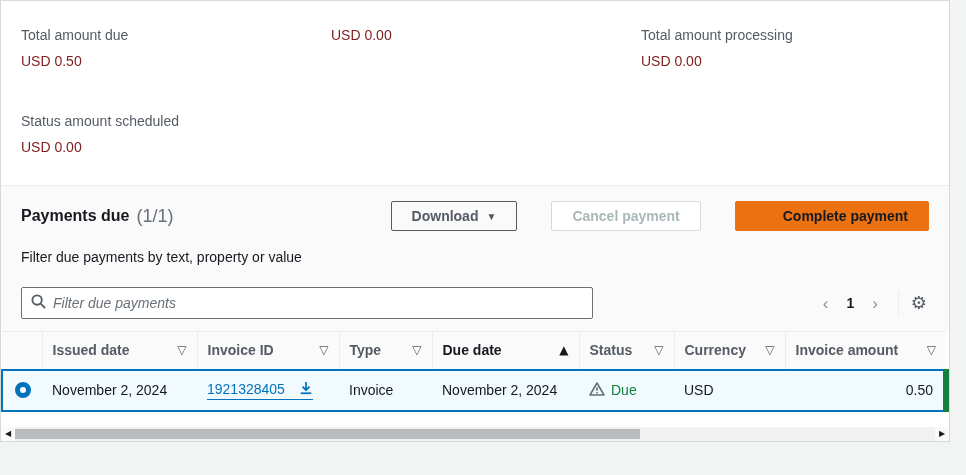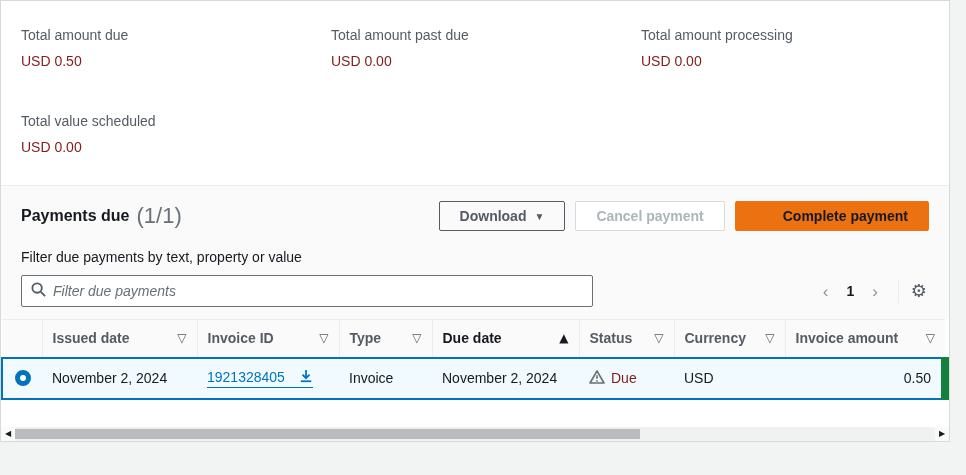--- a/index.html
+++ b/index.html
@@ -24,47 +24,47 @@
     border-bottom: 1px solid #eaeded;
     display: flex; align-items: center;
     padding: 0 20px;
   }
   .card-title { font-size: 18px; font-weight: 700; color: #16191f; }
   .info-link { margin-left: 10px; color: #0073bb; font-size: 12px; font-weight: 700; text-decoration: none; cursor: pointer; }
   .btn {
     display: inline-flex; align-items: center; gap: 8px;
     font-family: inherit; font-size: 14px; font-weight: 700;
     background: transparent; border: 1px solid #545b64; color: #545b64;
-    border-radius: 2px; padding: 6px 20px; cursor: pointer; white-space: nowrap;
+    border-radius: 2px; padding: 6px 20px; cursor: pointer; white-space: nowrap; margin-left: 24px;
   }
   .contact-btn { margin-left: auto; }
   
   .summary-body {
     padding: 24px 20px 28px 20px;
     display: grid;
     grid-template-columns: 310px 310px 1fr;
     row-gap: 40px;
   }
   .stat-label { color: #545b64; line-height: 20px; margin-bottom: 6px; }
   .stat-value { color: #7f1d1d; line-height: 20px; }
   
   .payments-header {
     border-top: 1px solid #eaeded;
     background: #fafafa;
     padding: 15px 20px 12px 20px;
   }
   .payments-title-row { display: flex; align-items: center; }
   .payments-title { font-size: 16px; font-weight: 700; color: #16191f; }
-  .payments-count { font-size: 22px; font-weight: 400; color: #687078; margin-left: 7px; }
+  .payments-count { font-size: 18px; font-weight: 400; color: #687078; margin-left: 7px; }
   .actions { margin-left: auto; display: flex; gap: 10px; align-items: center; }
   .btn .caret { font-size: 10px; line-height: 1; position: relative; top: 1px; }
   .btn.disabled { border-color: #d5dbdb; color: #aab7b8; cursor: default; background: #ffffff; }
   .btn.primary { background: #ec7211; border-color: #ec7211; color: #16191f; padding-left: 47px; }
   .filter-label { margin-top: 16px; color: #16191f; line-height: 20px; }
-  .filter-row { margin-top: 8px; display: flex; align-items: center; }
+  .filter-row { margin-top: 20px; display: flex; align-items: center; }
   .search-box {
     width: 572px; height: 32px;
     border: 1px solid #687078; border-radius: 2px;
     background: #fff; display: flex; align-items: center;
     padding: 0 9px; gap: 7px;
   }
   .search-box input {
     border: none; outline: none; flex: 1; font-family: inherit;
     font-size: 14px; color: #16191f; background: transparent;
   }
@@ -93,32 +93,32 @@
   th + th { border-left: 1px solid #eaeded; }
   .th-inner { display: flex; align-items: center; justify-content: space-between; }
   .th-icon { color: #545b64; font-size: 12px; font-family: "DejaVu Sans", sans-serif; }
   th.sorted, th.sorted .th-icon { color: #16191f; }
   td {
     height: 41px; padding: 0 10px; font-size: 14px; color: #16191f;
     background: #f1faff;
     border-top: 2px solid #0073bb; border-bottom: 2px solid #0073bb;
   }
   td:first-child { border-left: 2px solid #0073bb; }
-  td:last-child { border-right: 8px solid #15803d; }
+  td:last-child { border-right: 6px solid #15803d; }
   .radio {
     width: 16px; height: 16px; border-radius: 50%;
     border: 5px solid #0073bb; background: #fff; cursor: pointer;
     display: block; margin: 0 auto;
   }
   .invoice-link {
     color: #0073bb; text-decoration: none; cursor: pointer;
     display: inline-flex; align-items: center; gap: 14px;
     border-bottom: 1px solid #0073bb; padding-bottom: 1px;
   }
-  .status-cell { display: flex; align-items: center; gap: 6px; color: #7f1d1d; }
+  .status-cell { display: flex; align-items: center; gap: 6px; color: #15803d; }
   .amount-cell { text-align: right; }
   
   .hscrollbar {
     position: absolute; left: 0; bottom: 0; width: 948px; height: 14px;
     background: #fafafa; display: flex; align-items: center;
   }
   .scroll-arrow {
     width: 14px; height: 14px; border: none; background: transparent;
     font-size: 8px; color: #16191f; cursor: pointer; padding: 0;
     font-family: "DejaVu Sans", sans-serif; line-height: 14px;
@@ -134,29 +134,28 @@
 
 <div class="card">
 
 
   <div class="summary-body">
     <div>
       <div class="stat-label">Total amount due</div>
       <div class="stat-value">USD 0.50</div>
     </div>
     <div>
-      <div class="stat-label">Total amount past due</div>
       <div class="stat-value">USD 0.00</div>
     </div>
     <div>
       <div class="stat-label">Total amount processing</div>
       <div class="stat-value">USD 0.00</div>
     </div>
     <div>
-      <div class="stat-label">Total value scheduled</div>
+      <div class="stat-label">Status amount scheduled</div>
       <div class="stat-value">USD 0.00</div>
     </div>
   </div>
 
   <div class="payments-header">
     <div class="payments-title-row">
       <span class="payments-title">Payments due</span>
       <span class="payments-count">(1/1)</span>
       <div class="actions">
         <button class="btn">

